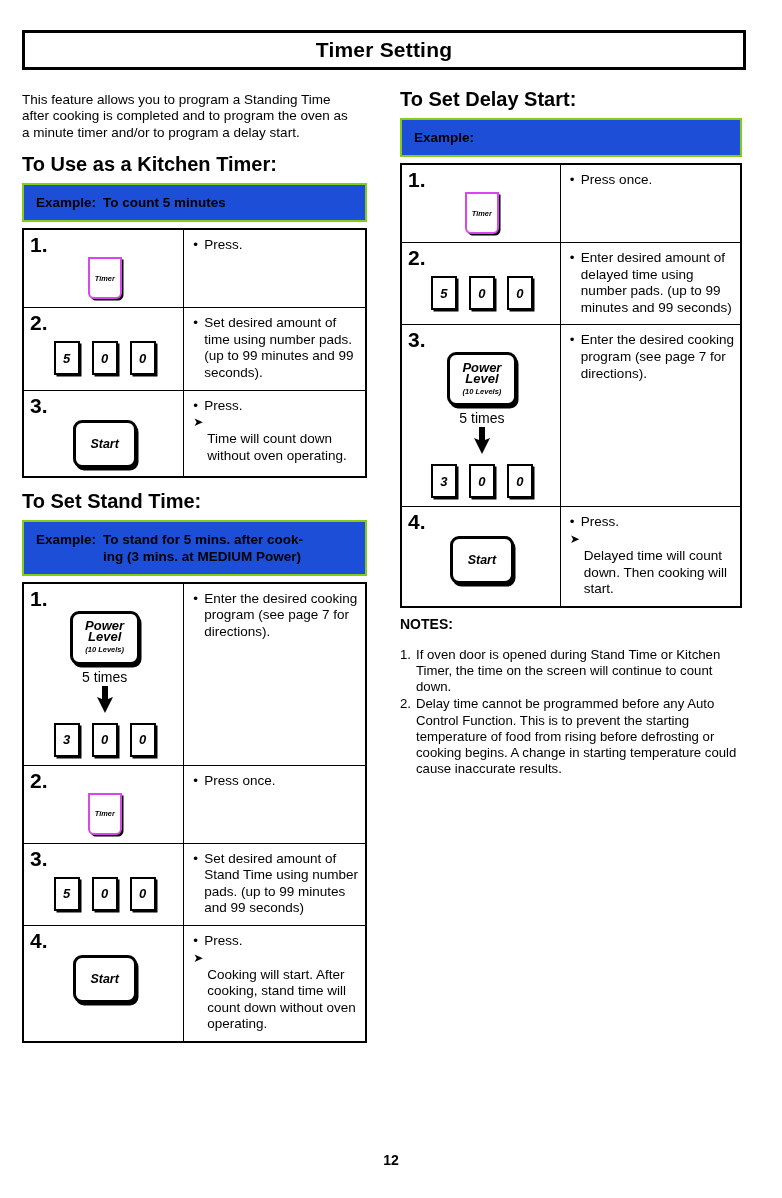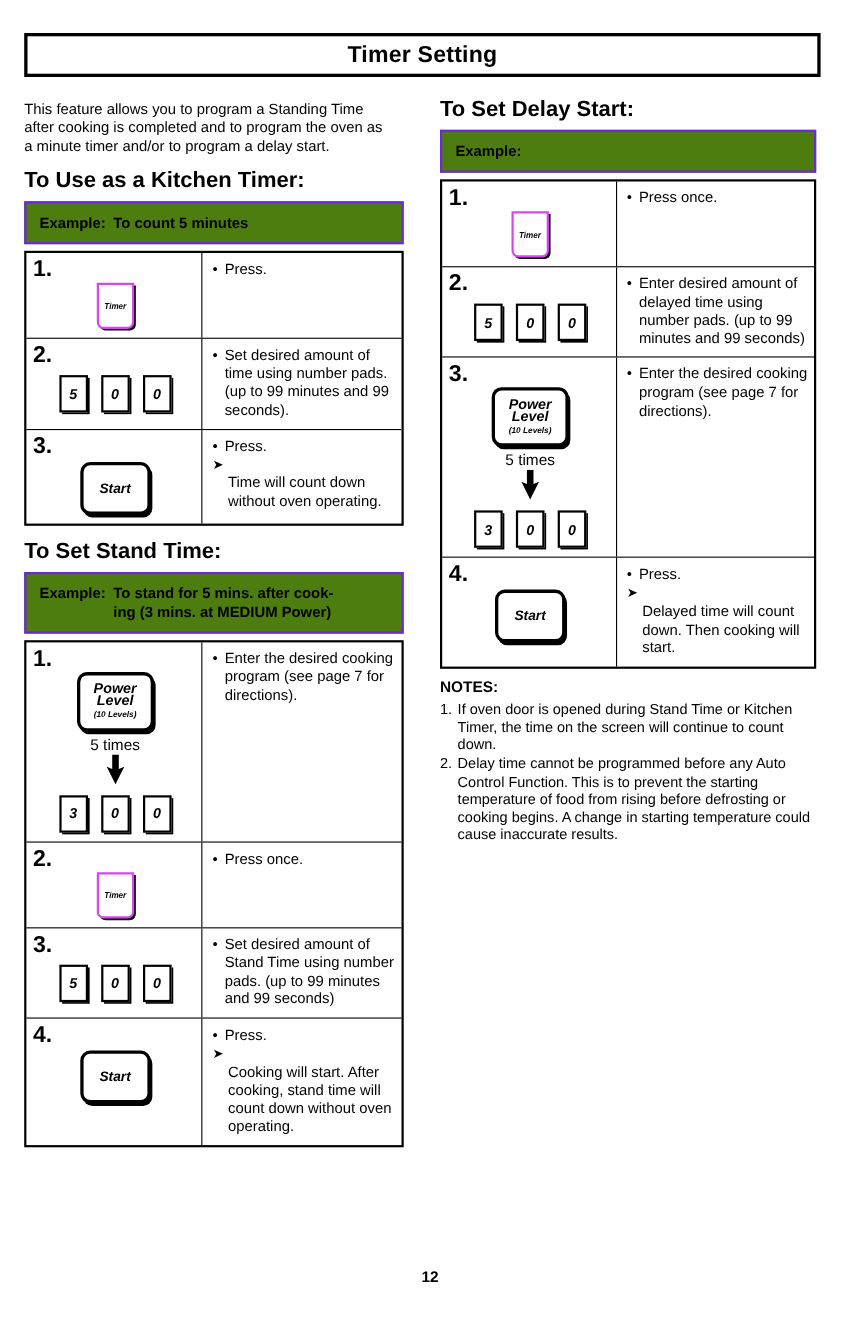--- a/index.html
+++ b/index.html
@@ -28,21 +28,21 @@
   .intro{
     font-size:13.5px;line-height:16.4px;width:330px;margin:16px 0 4px 0;
   }
 
   h2.sect{
     font-size:20px;font-weight:bold;margin:12px 0 7px 0;letter-spacing:0px;
   }
 
   
   .example-box{
-    border:2px solid #6d28d9;background:#4d7c0f;
+    border:2px solid #84cc16;background:#1d4ed8;
     padding:9px 10px 9px 12px;box-sizing:border-box;
   }
   .example-line{
     font-size:13.5px;font-weight:bold;line-height:17px;
     display:flex;
   }
   .example-line .lbl{white-space:nowrap;padding-right:7px;}
   .example-line .val{display:block;}
 
   
@@ -113,21 +113,21 @@
   .times-lbl{font-size:14px;text-align:center;margin-top:4px;}
   .arrow-down{
     display:flex;justify-content:center;margin-top:1px;margin-bottom:3px;
   }
   .arrow-down svg{display:block;}
 
   .stack{display:flex;flex-direction:column;align-items:center;}
 
   
   .notes{margin-top:8px;}
-  .notes .hdr{font-size:14px;font-weight:bold;margin-bottom:5px;}
+  .notes .hdr{font-size:14px;font-weight:bold;margin-bottom:15px;}
   .notes ol{margin:0;padding:0;list-style:none;}
   .notes li{
     display:flex;font-size:13.2px;line-height:16.2px;margin-bottom:1px;
   }
   .notes li .n{flex:0 0 16px;}
   .notes li .tx{flex:1;}
 
   
   .pageno{
     position:absolute;left:0;top:1152px;width:782px;text-align:center;

